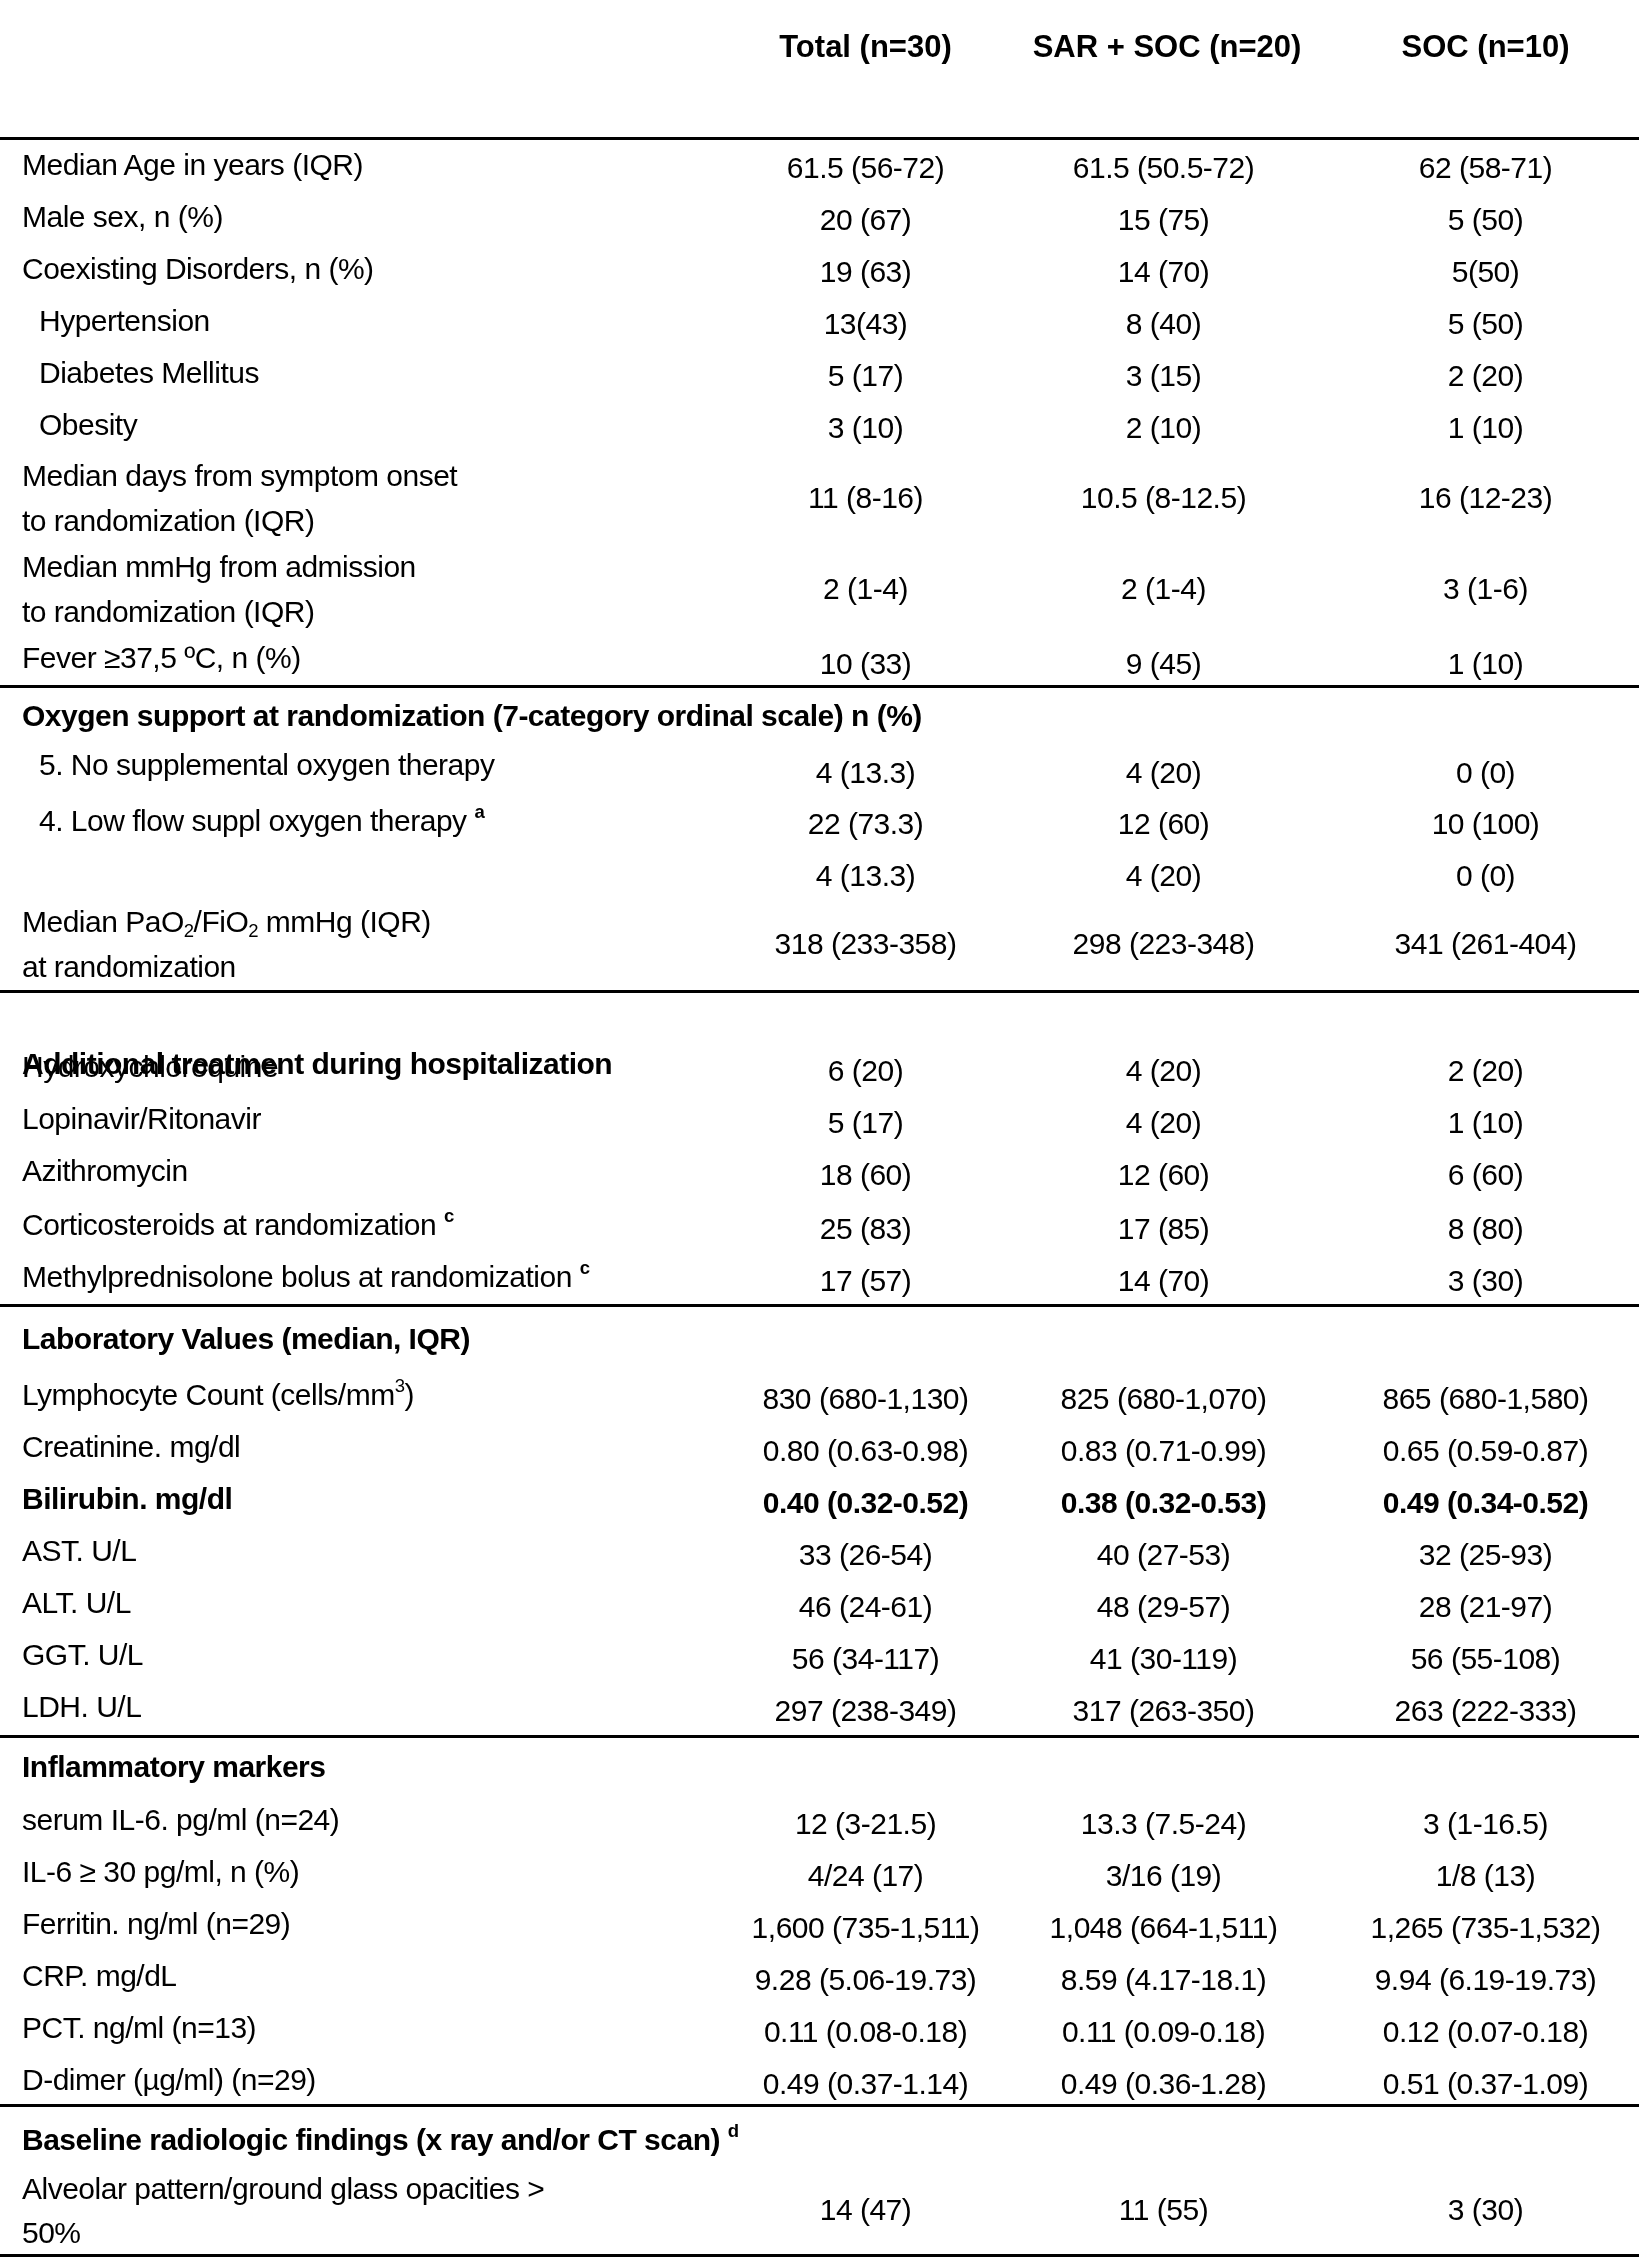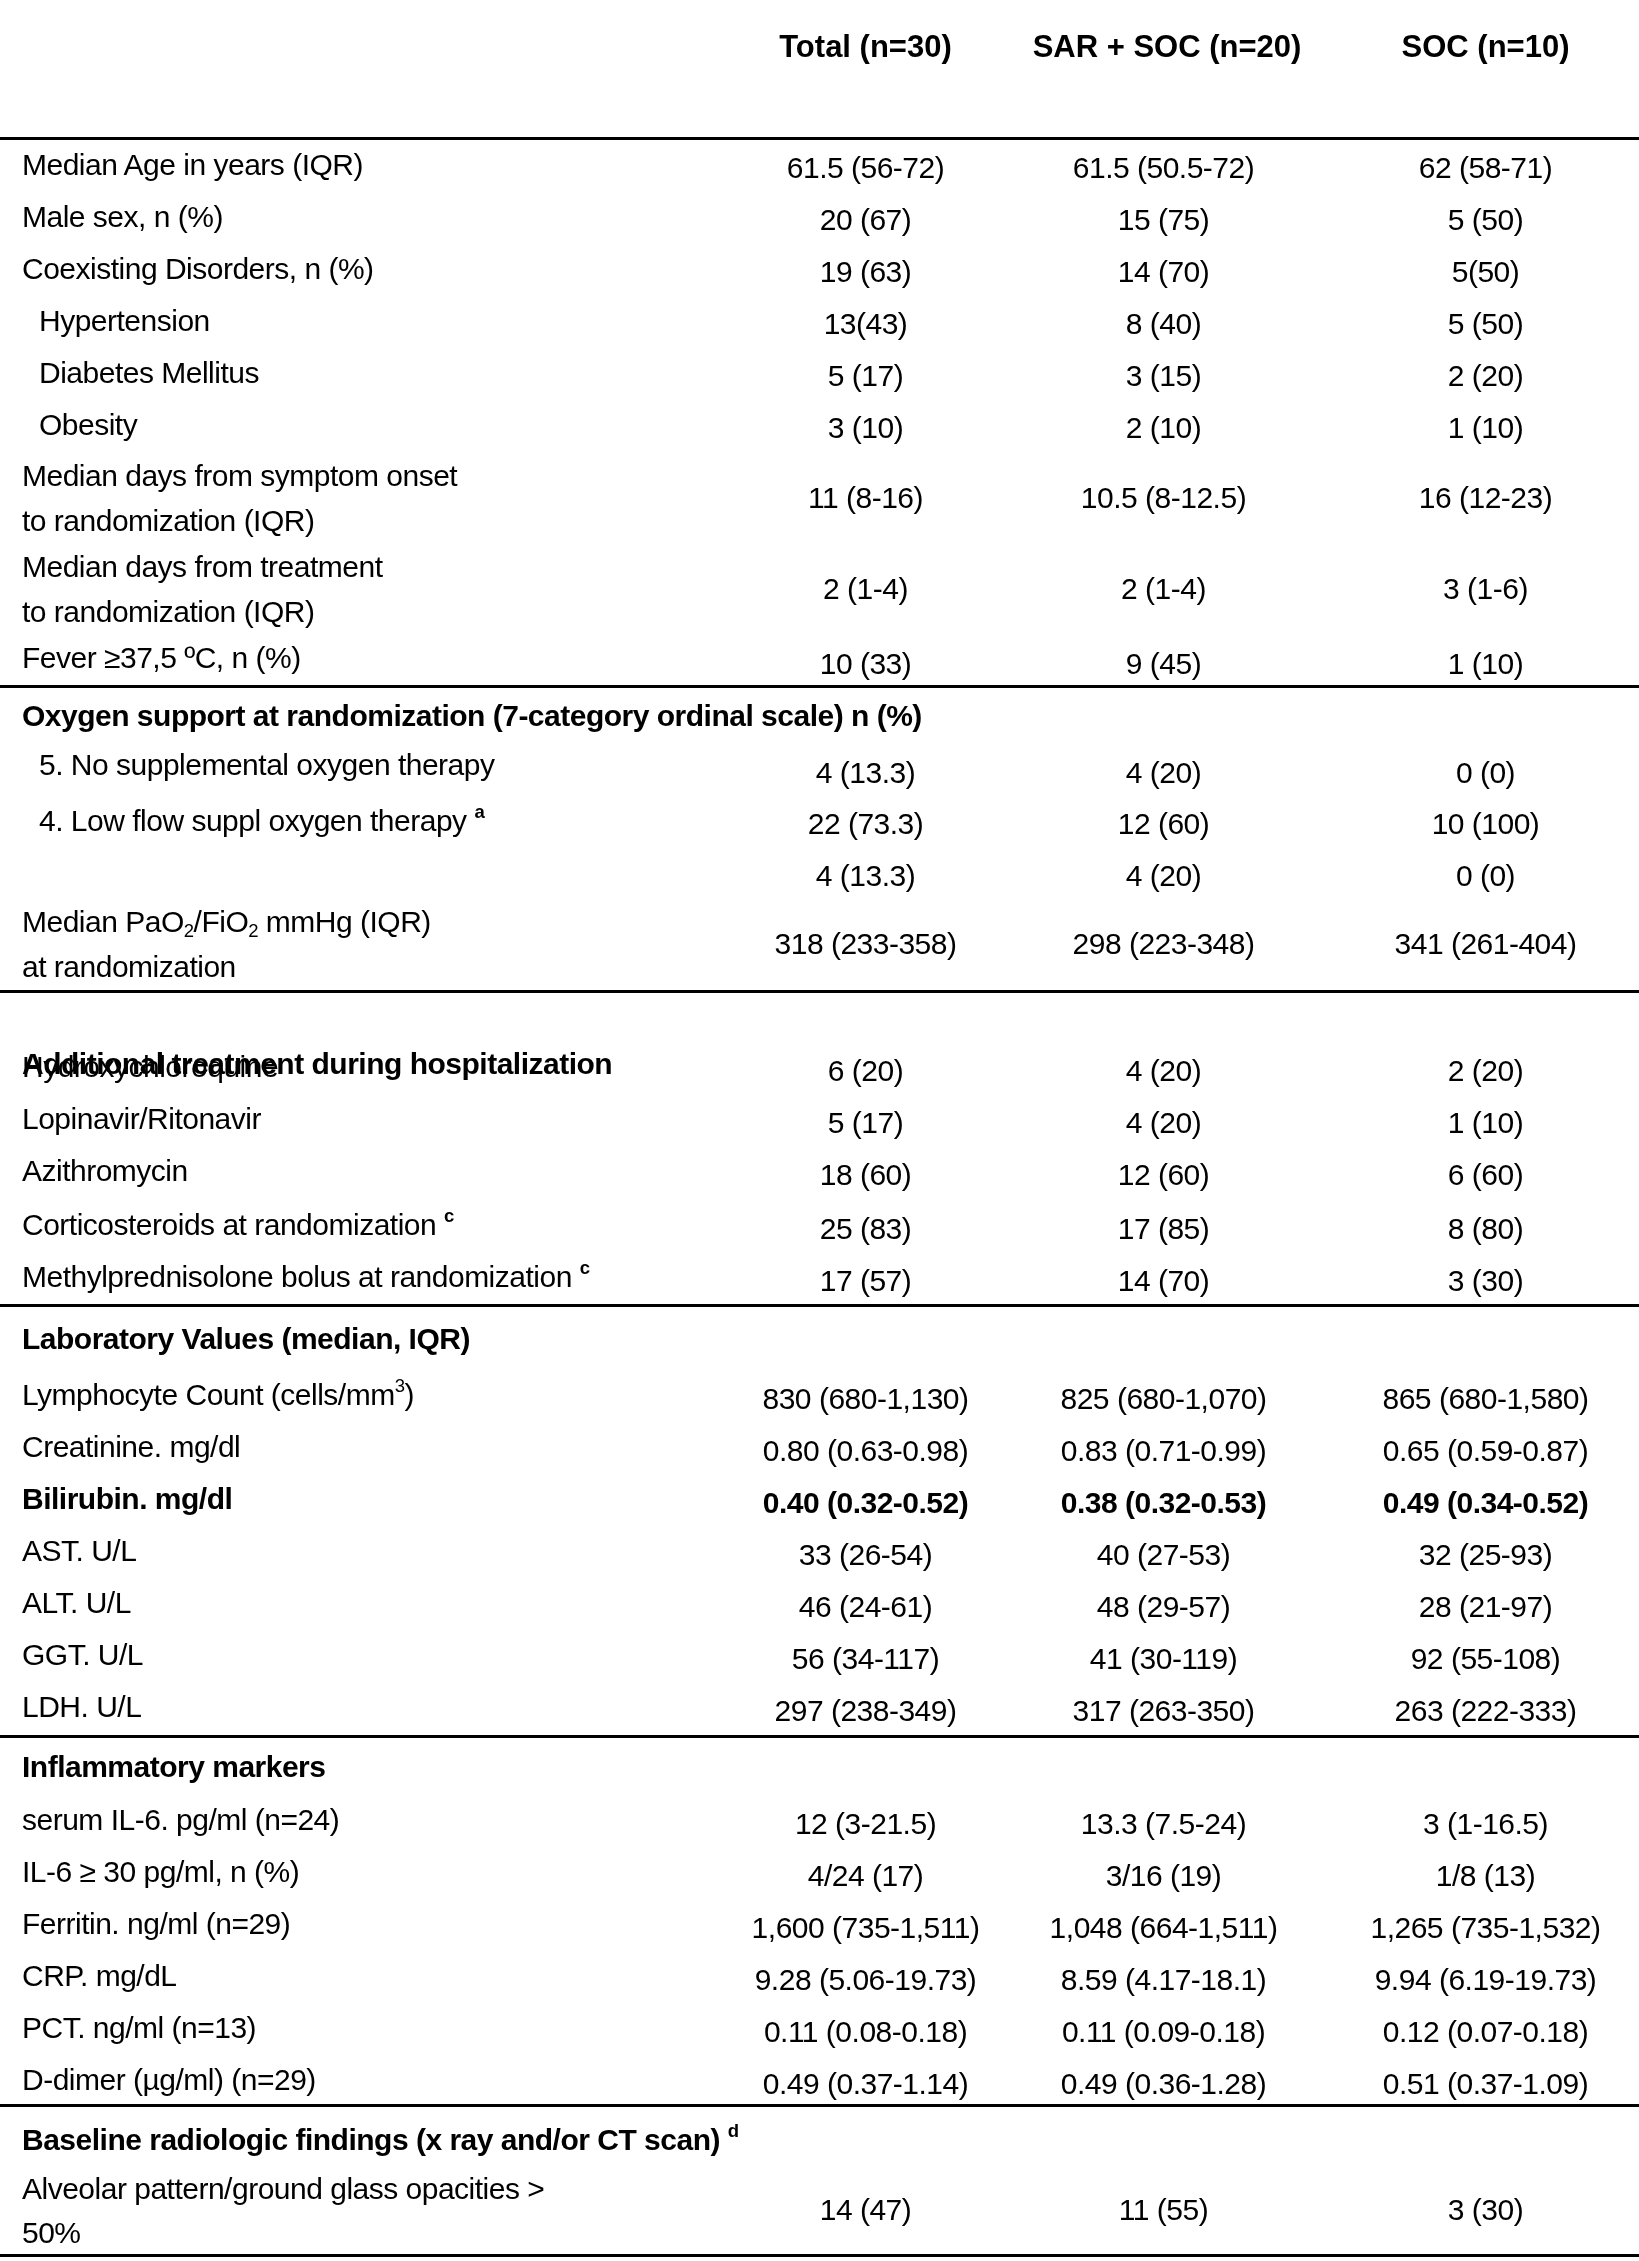--- a/index.html
+++ b/index.html
@@ -67,21 +67,21 @@
   <span class="val c3" style="top:11.8px">1 (10)</span>
 </div>
 <div class="row" style="top:453px;height:91px;">
   <span class="lbl two" style="top:0">Median days from symptom onset</span>
   <span class="lbl two" style="top:45px">to randomization (IQR)</span>
   <span class="val c1" style="top:28px">11 (8-16)</span>
   <span class="val c2" style="top:28px">10.5 (8-12.5)</span>
   <span class="val c3" style="top:28px">16 (12-23)</span>
 </div>
 <div class="row" style="top:544px;height:91px;">
-  <span class="lbl two" style="top:0">Median days from treatment</span>
+  <span class="lbl two" style="top:0">Median mmHg from admission</span>
   <span class="lbl two" style="top:45px">to randomization (IQR)</span>
   <span class="val c1" style="top:28px">2 (1-4)</span>
   <span class="val c2" style="top:28px">2 (1-4)</span>
   <span class="val c3" style="top:28px">3 (1-6)</span>
 </div>
 <div class="row" style="top:635px;height:49px;">
   <span class="lbl" style="line-height:45px">Fever ≥37,5 ºC, n (%)</span>
   <span class="val c1" style="top:11.8px">10 (33)</span>
   <span class="val c2" style="top:11.8px">9 (45)</span>
   <span class="val c3" style="top:11.8px">1 (10)</span>
@@ -179,21 +179,21 @@
 <div class="row" style="top:1577px;height:52px;">
   <span class="lbl">ALT. U/L</span>
   <span class="val c1" style="top:13.4px">46 (24-61)</span>
   <span class="val c2" style="top:13.4px">48 (29-57)</span>
   <span class="val c3" style="top:13.4px">28 (21-97)</span>
 </div>
 <div class="row" style="top:1629px;height:52px;">
   <span class="lbl">GGT. U/L</span>
   <span class="val c1" style="top:13.4px">56 (34-117)</span>
   <span class="val c2" style="top:13.4px">41 (30-119)</span>
-  <span class="val c3" style="top:13.4px">92 (55-108)</span>
+  <span class="val c3" style="top:13.4px">56 (55-108)</span>
 </div>
 <div class="row" style="top:1681px;height:52px;">
   <span class="lbl">LDH. U/L</span>
   <span class="val c1" style="top:13.4px">297 (238-349)</span>
   <span class="val c2" style="top:13.4px">317 (263-350)</span>
   <span class="val c3" style="top:13.4px">263 (222-333)</span>
 </div>
 
 <div class="rule" style="top:1735px;"></div>
 

